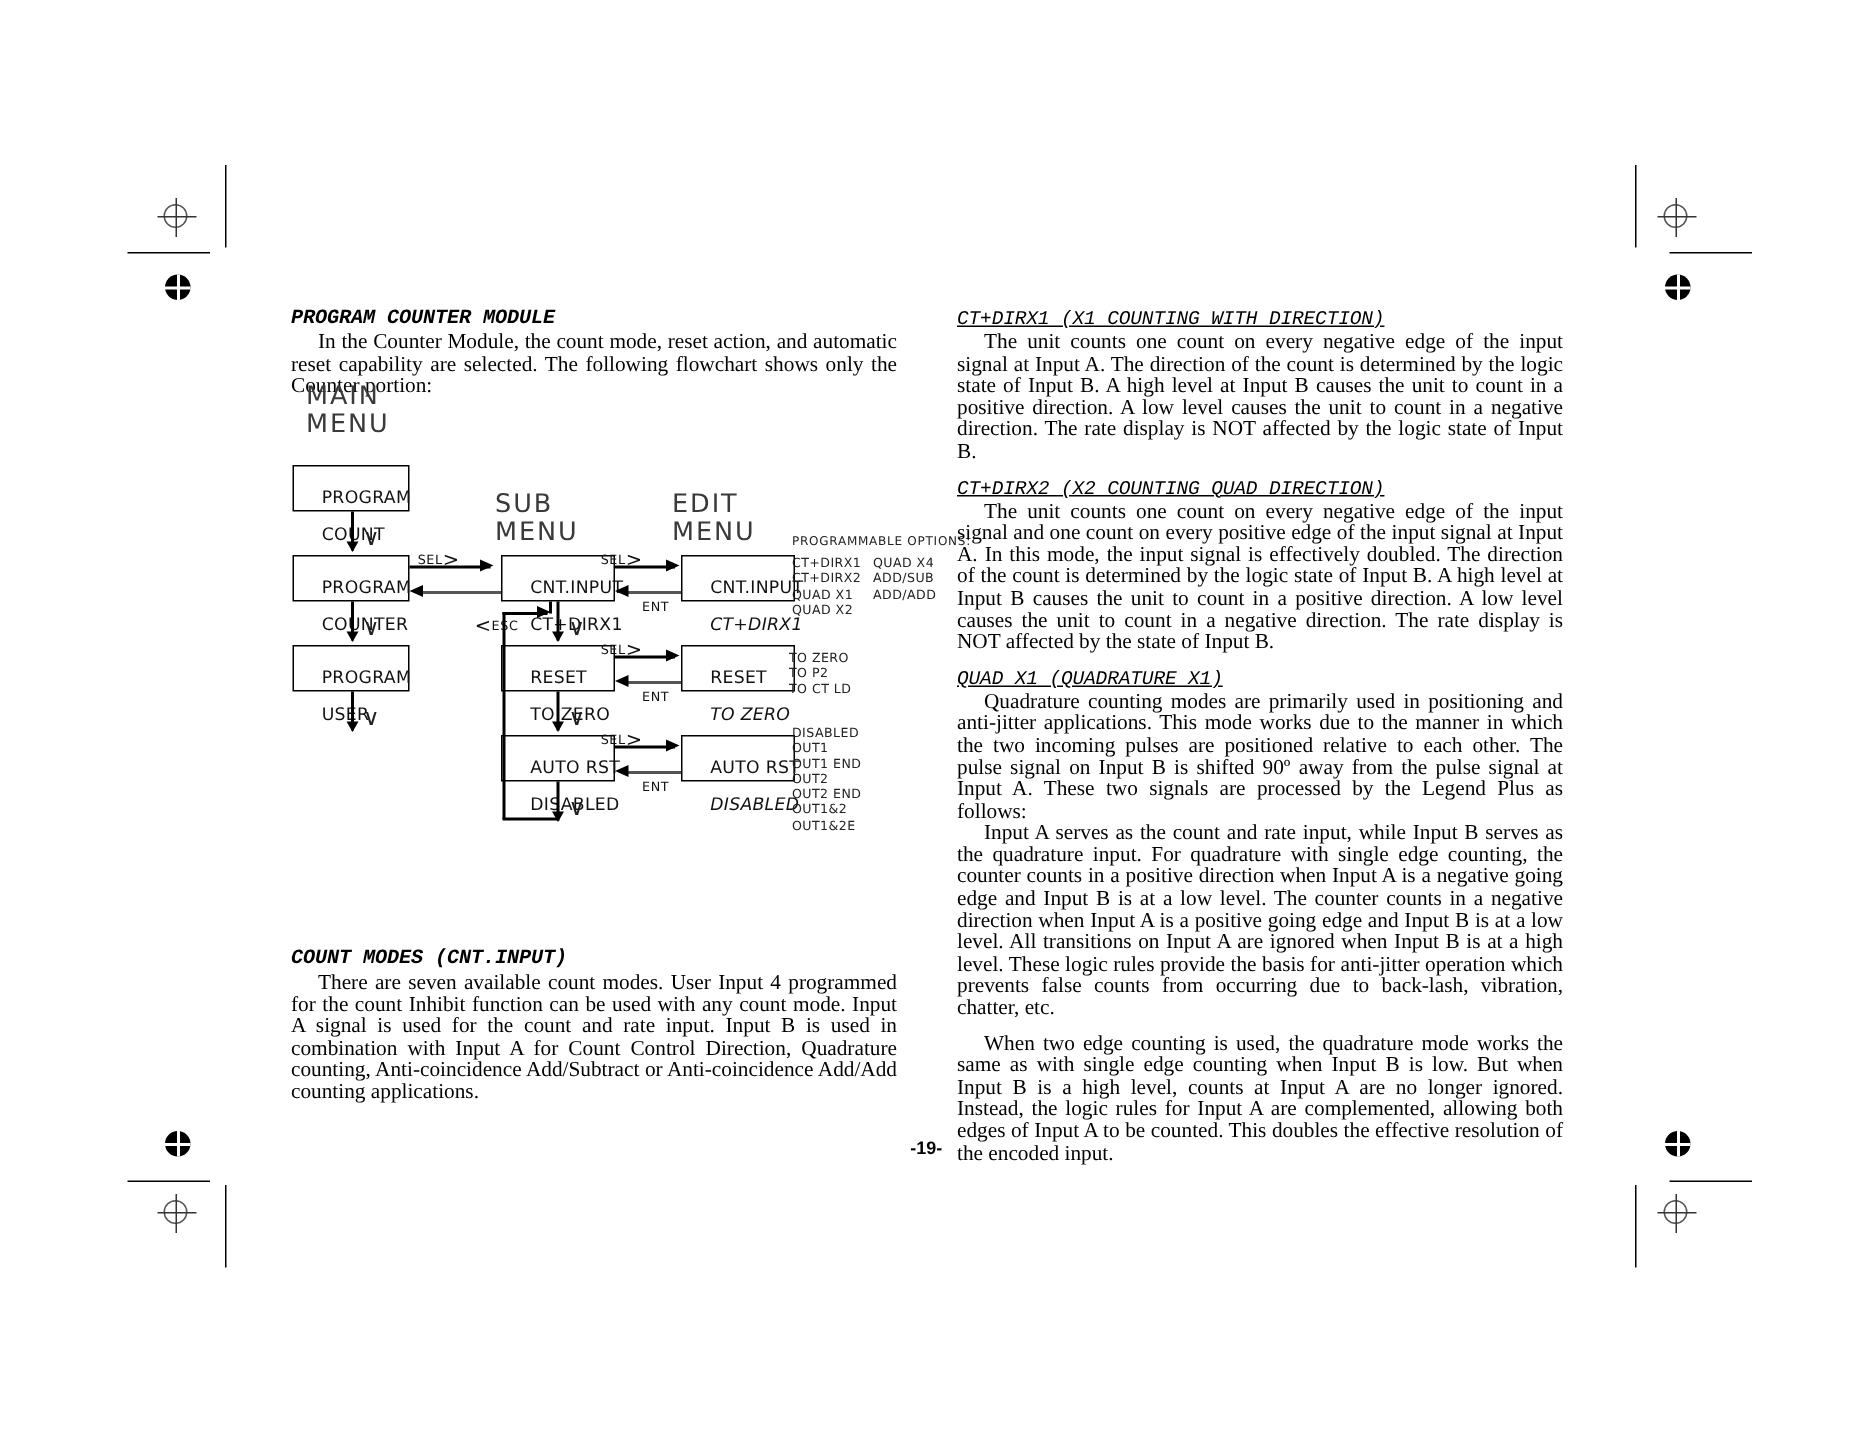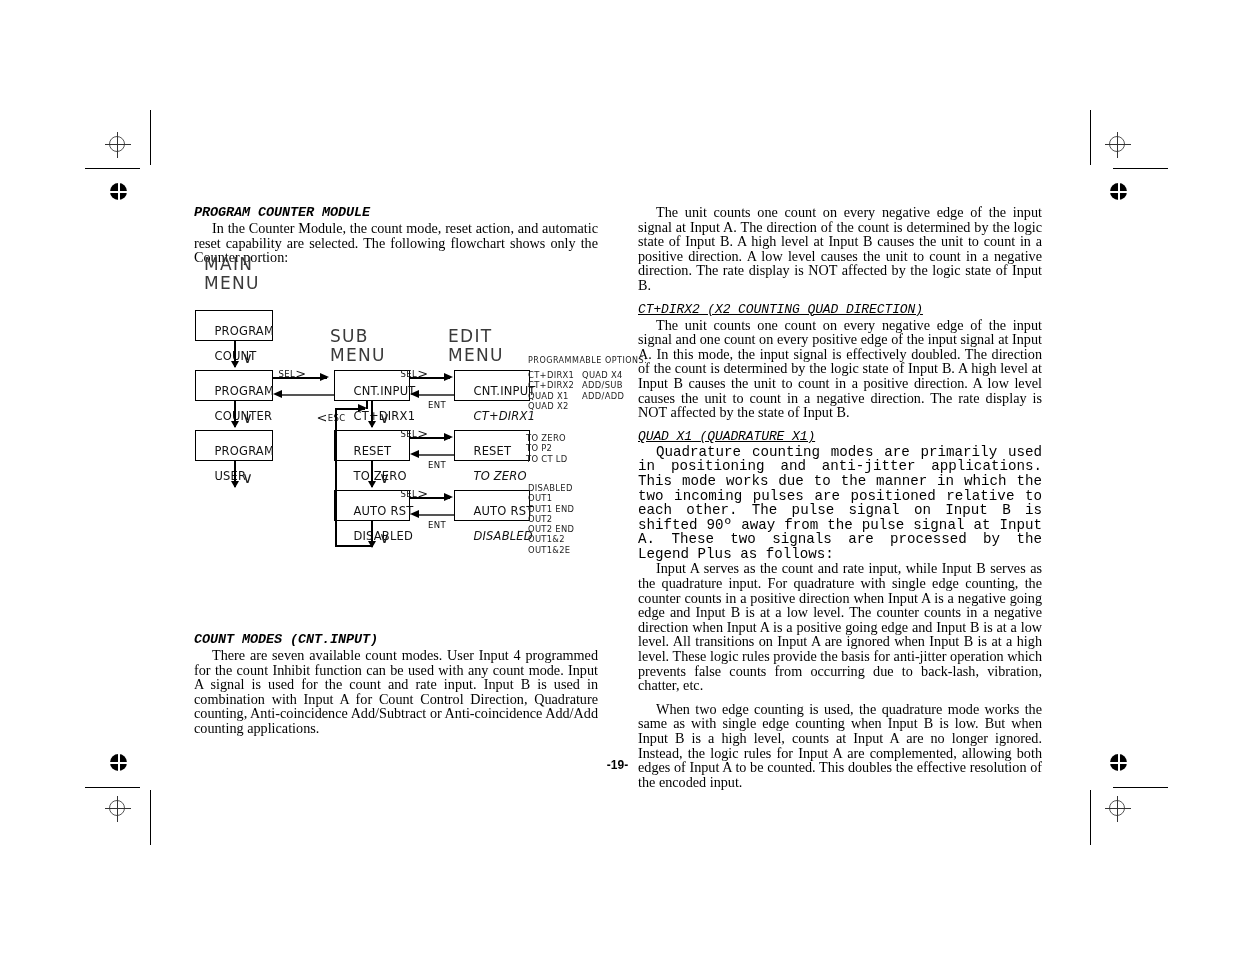--- a/index.html
+++ b/index.html
@@ -90,21 +90,21 @@
     font-size: 13px;
   }
   p.body {
     font-size: 14.2px;
     line-height: 14.6px;
     margin: 0 0 9px 0;
     text-align: justify;
     text-indent: 18px;
     font-family: "Liberation Serif", serif;
   }
-  p.body.tight { margin-bottom: 0; font-family: Liberation Mono, monospace; }
+  p.body.tight { margin-bottom: 0; }
 
   
   #flowchart {
     position: absolute;
     left: 190px;
     top: 255px;
     width: 420px;
     height: 315px;
   }
   .lcd {
@@ -400,20 +400,21 @@
 OUT1&amp;2E</div>
 </div>
 
 <div class="col" style="left:194px; top:585px;margin-top:47px;">
   <h2 class="sec-head">COUNT MODES (CNT.INPUT)</h2>
   <p class="body">There are seven available count modes. User Input 4 programmed for the count Inhibit function can be used with any count mode. Input A signal is used for the count and rate input. Input B is used in combination with Input A for Count Control Direction, Quadrature counting, Anti-coincidence Add/Subtract or Anti-coincidence Add/Add counting applications.</p>
 </div>
 
 <div class="col col-right">
 
+  <h2 class="sec-head underlined">CT+DIRX1 (X1 COUNTING WITH DIRECTION)</h2>
   <p class="body">The unit counts one count on every negative edge of the input signal at Input A. The direction of the count is determined by the logic state of Input B. A high level at Input B causes the unit to count in a positive direction. A low level causes the unit to count in a negative direction. The rate display is NOT affected by the logic state of Input B.</p>
 
   <h2 class="sec-head underlined">CT+DIRX2 (X2 COUNTING QUAD DIRECTION)</h2>
   <p class="body">The unit counts one count on every negative edge of the input signal and one count on every positive edge of the input signal at Input A. In this mode, the input signal is effectively doubled. The direction of the count is determined by the logic state of Input B. A high level at Input B causes the unit to count in a positive direction. A low level causes the unit to count in a negative direction. The rate display is NOT affected by the state of Input B.</p>
 
   <h2 class="sec-head underlined">QUAD X1 (QUADRATURE X1)</h2>
   <p class="body tight">Quadrature counting modes are primarily used in positioning and anti-jitter applications. This mode works due to the manner in which the two incoming pulses are positioned relative to each other. The pulse signal on Input B is shifted 90º away from the pulse signal at Input A. These two signals are processed by the Legend Plus as follows:</p>
   <p class="body">Input A serves as the count and rate input, while Input B serves as the quadrature input. For quadrature with single edge counting, the counter counts in a positive direction when Input A is a negative going edge and Input B is at a low level. The counter counts in a negative direction when Input A is a positive going edge and Input B is at a low level. All transitions on Input A are ignored when Input B is at a high level. These logic rules provide the basis for anti-jitter operation which prevents false counts from occurring due to back-lash, vibration, chatter, etc.</p>
 
   <p class="body">When two edge counting is used, the quadrature mode works the same as with single edge counting when Input B is low. But when Input B is a high level, counts at Input A are no longer ignored. Instead, the logic rules for Input A are complemented, allowing both edges of Input A to be counted. This doubles the effective resolution of the encoded input.</p>

